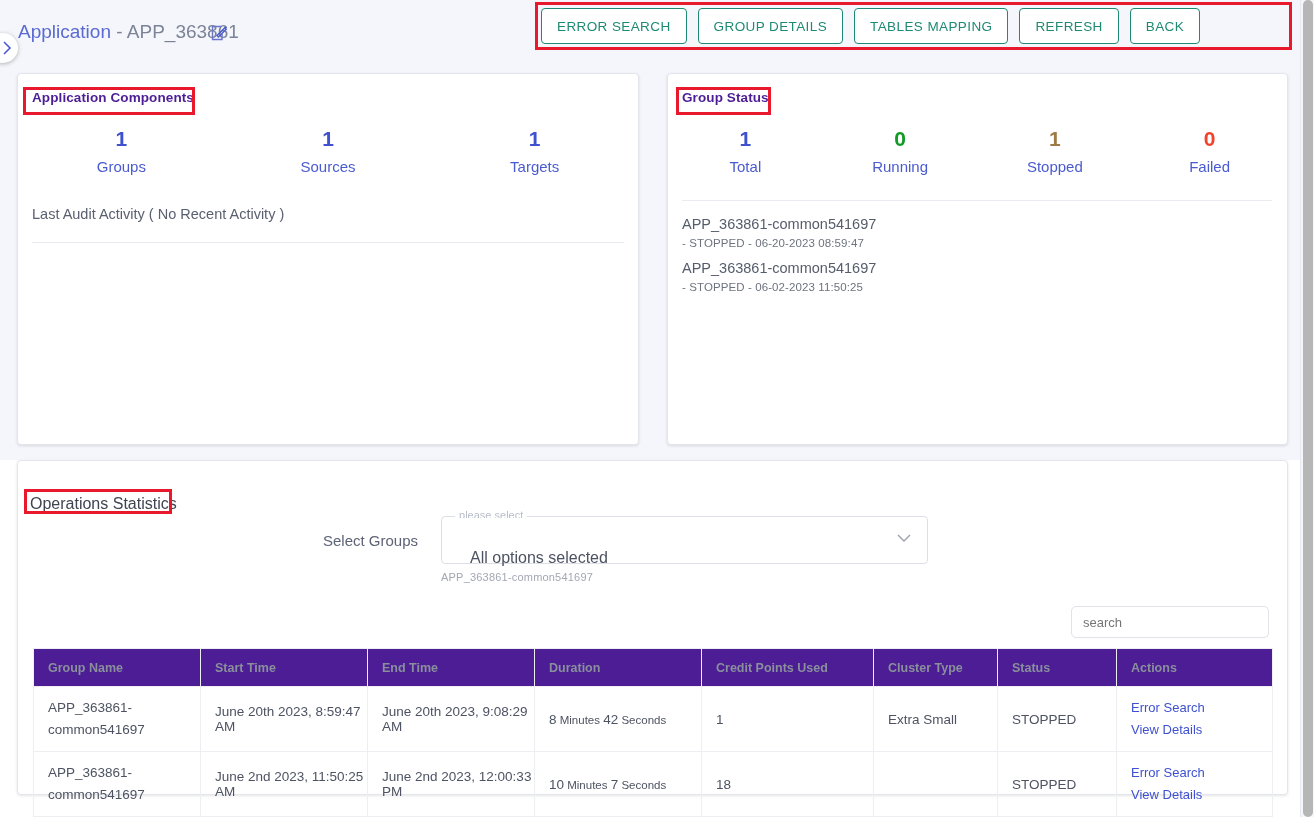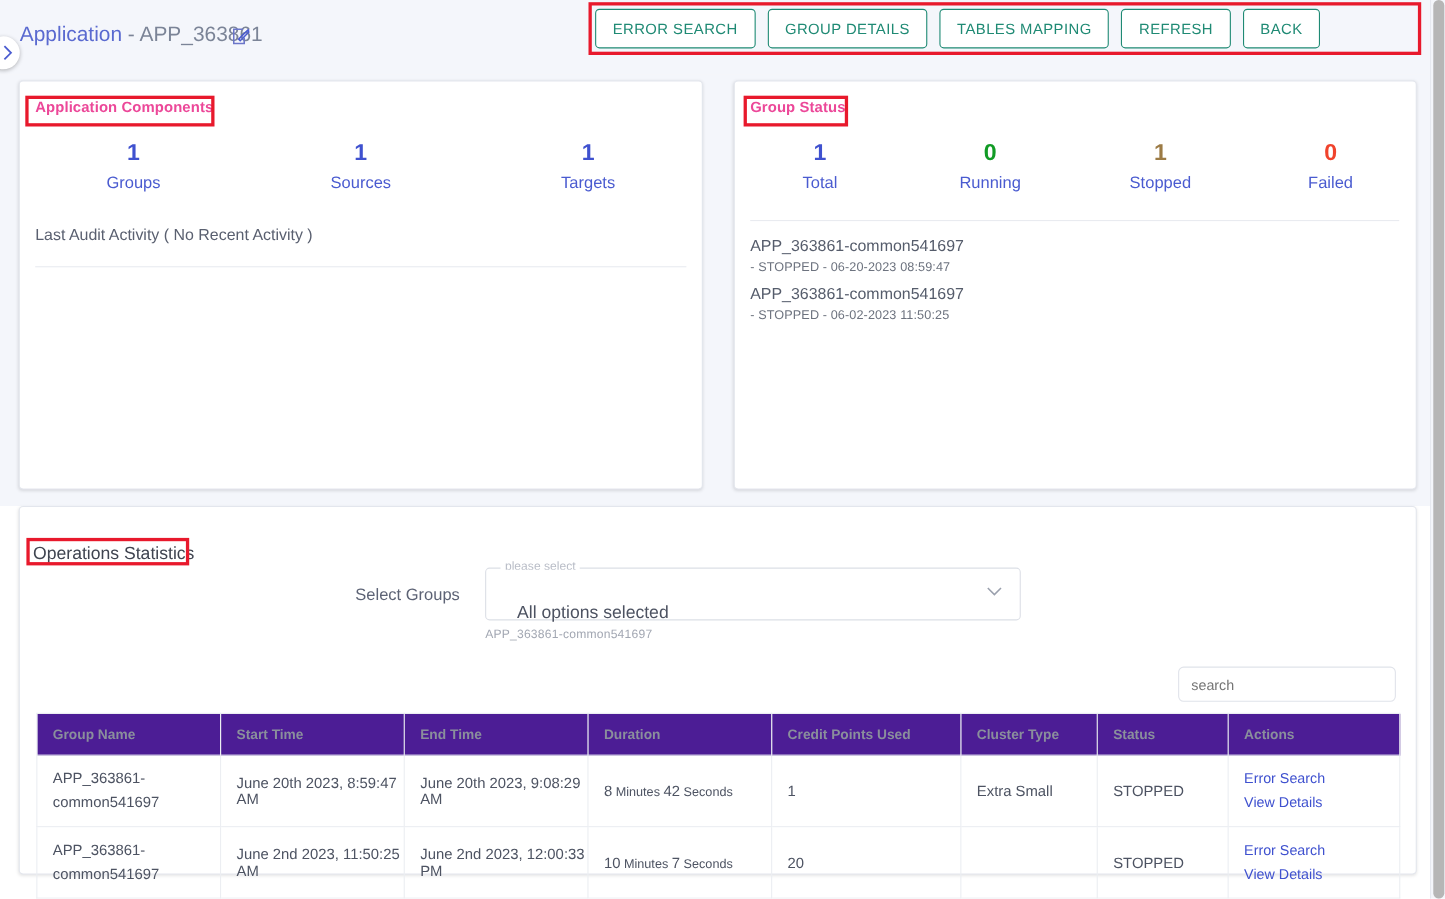--- a/index.html
+++ b/index.html
@@ -68,21 +68,21 @@
     background:#f4f6fb;
   }
   .card {
     position:absolute; background:#ffffff; border:1px solid #e3e6ed;
     border-radius:4px; box-shadow:0 1px 3px rgba(0,0,0,.12);
   }
   #card-components { left:17px; top:5px; width:622px; height:372px; }
   #card-groupstatus { left:667px; top:5px; width:621px; height:372px; }
   .card-title {
     position:absolute; left:14px; top:16px;
-    font-size:13.5px; font-weight:bold; color:#ec4899; letter-spacing:.1px;
+    font-size:13.5px; font-weight:bold; color:#4c1d95; letter-spacing:.1px;
   }
   
   .stats { position:absolute; left:0; top:50px; width:100%; display:flex; }
   .stat { flex:1; text-align:center; }
   .stat .num { font-size:21px; font-weight:bold; line-height:30px; }
   .stat .lbl { font-size:15px; color:#4a5bd0; line-height:26px; }
   .c-blue   { color:#3f51cf; }
   .c-green  { color:#119b25; }
   .c-amber  { color:#9c7b45; }
   .c-red    { color:#f0432c; }
@@ -314,21 +314,21 @@
           <td class="acts">
             <a>Error Search</a>
             <a>View Details</a>
           </td>
         </tr>
         <tr>
           <td class="wrapcell">APP_363861-common541697</td>
           <td>June 2nd 2023, 11:50:25 AM</td>
           <td>June 2nd 2023, 12:00:33 PM</td>
           <td><span class="dur-n">10</span><span class="dur-u"> Minutes </span><span class="dur-n">7</span><span class="dur-u"> Seconds</span></td>
-          <td>20</td>
+          <td>18</td>
           <td></td>
           <td>STOPPED</td>
           <td class="acts">
             <a>Error Search</a>
             <a>View Details</a>
           </td>
         </tr>
       </tbody>
     </table>
   </div>

